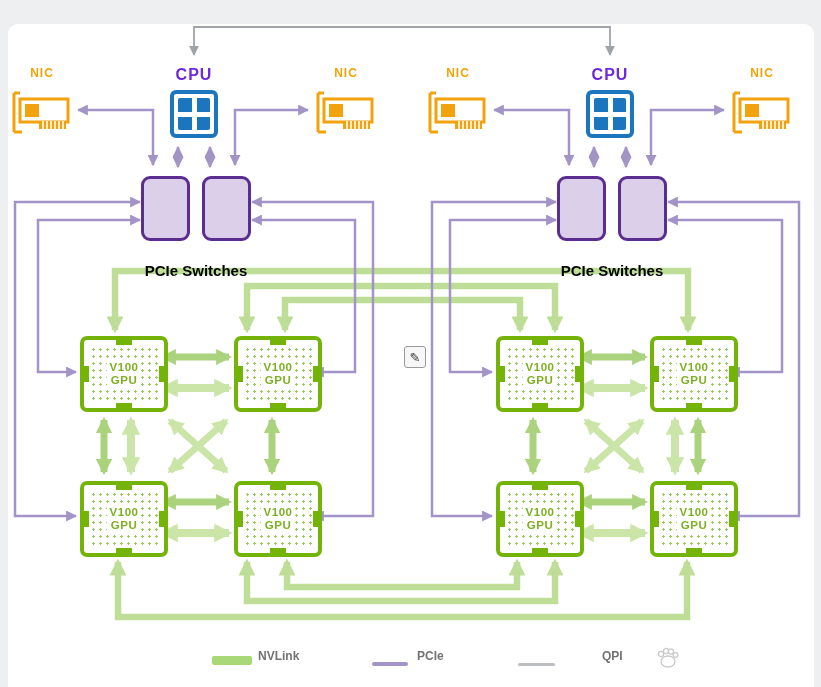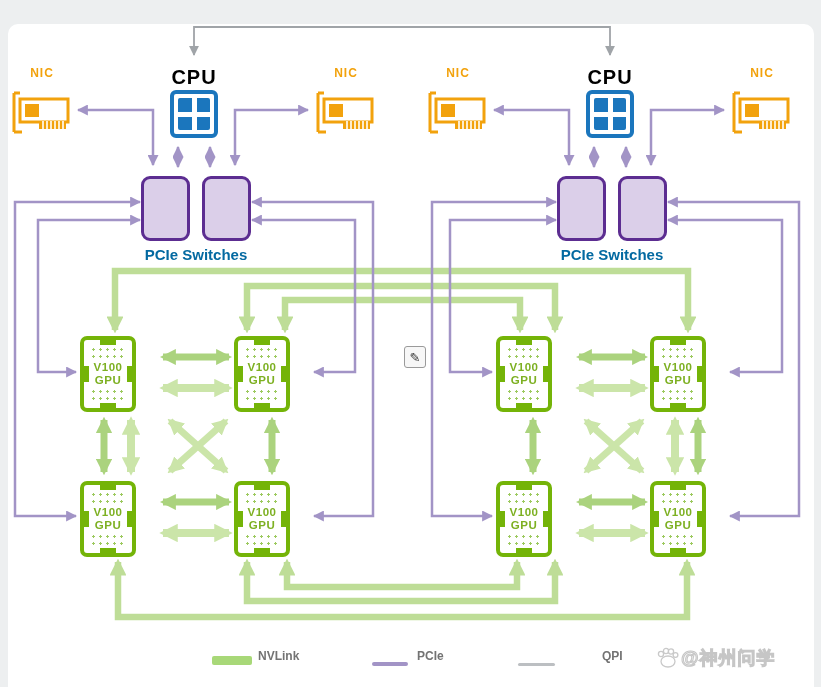--- a/index.html
+++ b/index.html
@@ -9,35 +9,35 @@
     font-family:"Liberation Sans","DejaVu Sans",sans-serif;
   }
   .panel{
     position:absolute;left:8px;top:24px;width:806px;height:663px;
     background:#ffffff;border-radius:10px 10px 0 0;
   }
   .lines{position:absolute;left:0;top:0;z-index:2;}
 
   .label{position:absolute;z-index:5;text-align:center;font-weight:bold;}
   .nic-label{color:#f2a20d;font-size:12px;letter-spacing:1px;}
-  .cpu-label{color:#000000;font-size:20px;letter-spacing:1px;}
-  .sw-label{color:#0369a1;font-size:15px;}
+  .cpu-label{color:#6d28d9;font-size:16px;letter-spacing:1px;}
+  .sw-label{color:#000000;font-size:15px;margin-top:16px;}
 
   .nic{position:absolute;z-index:4;width:64px;height:46px;}
   .cpu{position:absolute;z-index:4;width:48px;height:48px;box-sizing:border-box;
        border:4px solid #1b76bd;border-radius:6px;background:#fff;}
   .cpu-core{position:absolute;inset:4px;border-radius:2px;
        background:
          linear-gradient(#fff,#fff) 50% 50%/100% 5px no-repeat,
          linear-gradient(#fff,#fff) 50% 50%/5px 100% no-repeat,
          #1b76bd;}
   .switch{position:absolute;z-index:4;width:49px;height:65px;box-sizing:border-box;
        background:#dbcfe9;border:3px solid #5c2d91;border-radius:9px;}
 
-  .gpu{position:absolute;z-index:4;width:56px;height:76px;box-sizing:border-box;
+  .gpu{position:absolute;z-index:4;width:88px;height:76px;box-sizing:border-box;
        border:4px solid #74b408;border-radius:7px;background:#fff;
        display:flex;align-items:center;justify-content:center;}
   .gpu::before,.gpu::after{content:"";position:absolute;left:50%;margin-left:-8px;
        width:16px;height:5px;background:#74b408;}
   .gpu::before{top:0;} .gpu::after{bottom:0;}
   .gpu .tab-l,.gpu .tab-r{position:absolute;top:50%;margin-top:-8px;width:5px;height:16px;background:#74b408;}
   .gpu .tab-l{left:0;} .gpu .tab-r{right:0;}
   .gpu .pins{position:absolute;inset:5px;
        background-image:radial-gradient(circle,#9cc95e 1.15px,rgba(0,0,0,0) 1.35px);
        background-size:7px 7px;background-position:1px 1px;}
@@ -260,14 +260,13 @@
   </div>
 
 <div class="watermark">
   <svg width="26" height="24" viewBox="0 0 26 24">
     <circle cx="6" cy="8" r="2.6" fill="#ffffff" stroke="#c9c9c9" stroke-width="1.3"></circle>
     <circle cx="11" cy="5" r="2.6" fill="#ffffff" stroke="#c9c9c9" stroke-width="1.3"></circle>
     <circle cx="16" cy="5.5" r="2.6" fill="#ffffff" stroke="#c9c9c9" stroke-width="1.3"></circle>
     <circle cx="20.5" cy="9" r="2.4" fill="#ffffff" stroke="#c9c9c9" stroke-width="1.3"></circle>
     <ellipse cx="13" cy="15.5" rx="7" ry="5.5" fill="#ffffff" stroke="#c9c9c9" stroke-width="1.3"></ellipse>
   </svg>
-  <span class="watermark-text">@神州问学</span>
 </div>
 
 </body></html>

